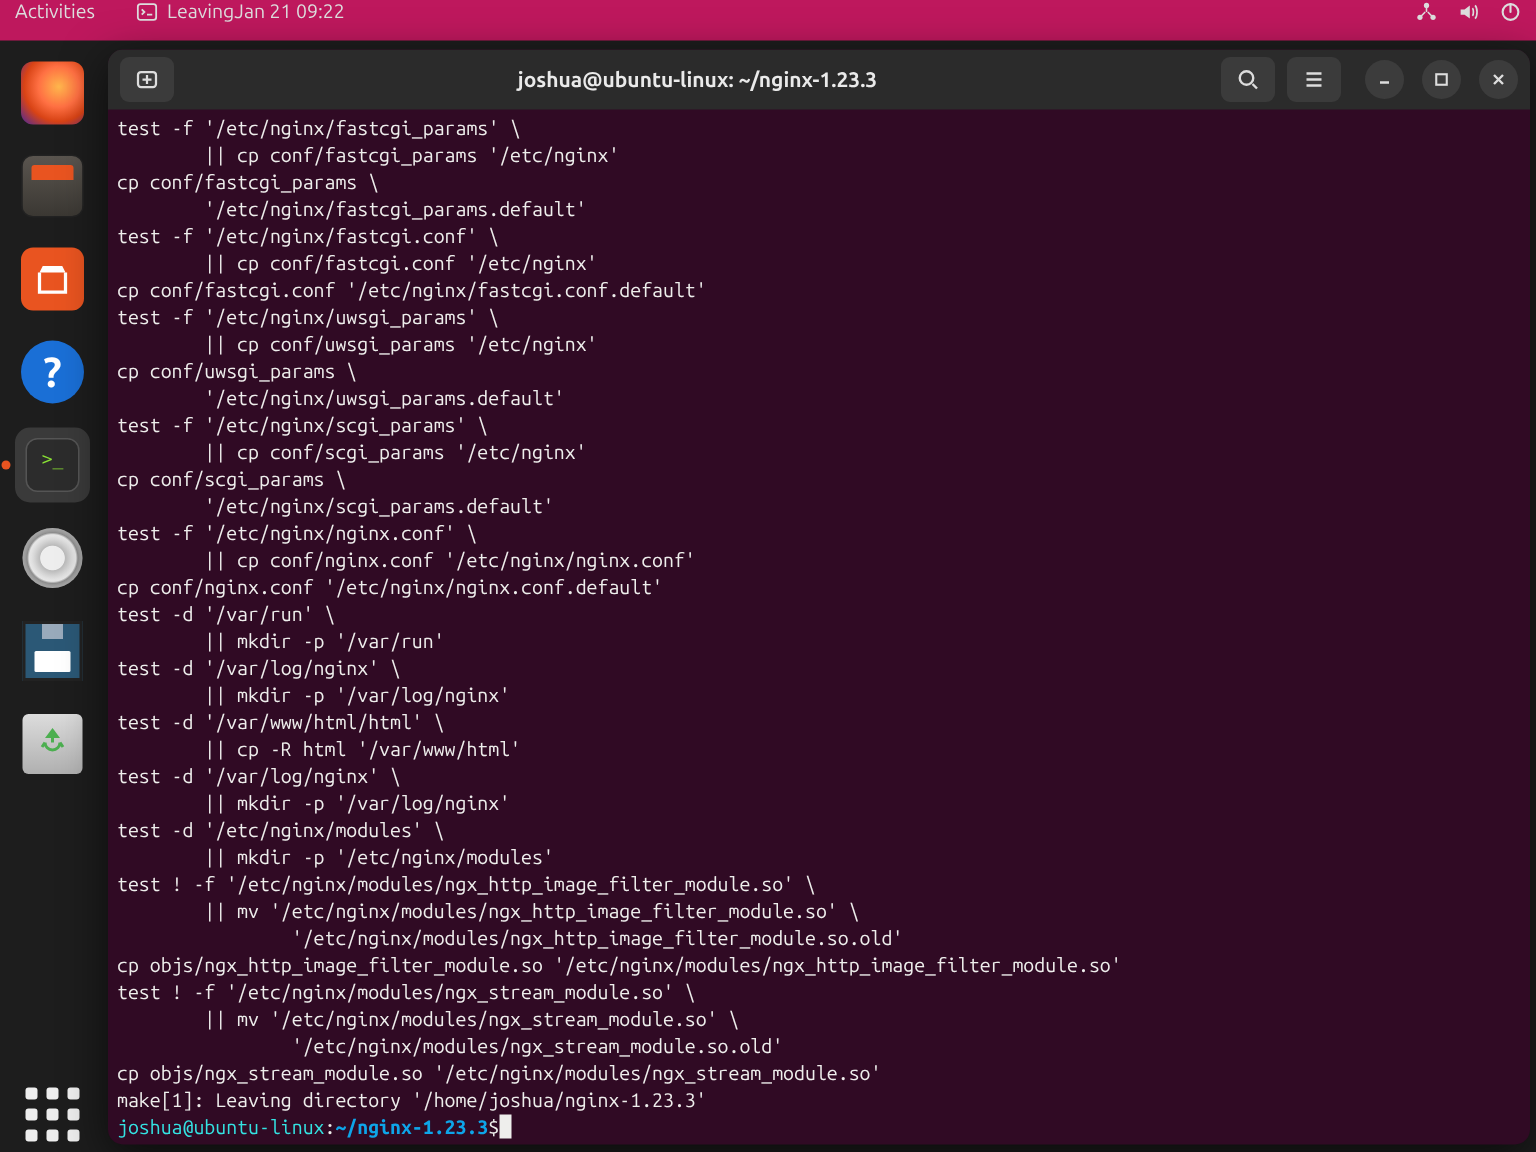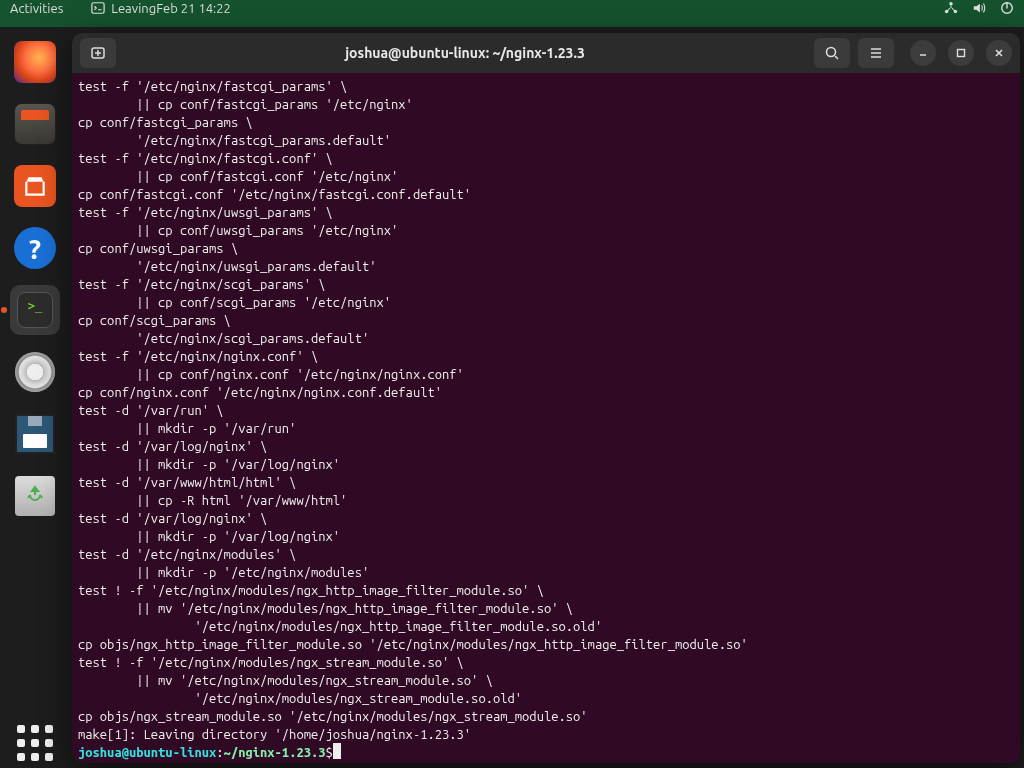--- a/index.html
+++ b/index.html
@@ -1,19 +1,19 @@
 <!DOCTYPE html>
 <html><head>
 <meta charset="utf-8">
 <style>
 * { margin: 0; padding: 0; box-sizing: border-box; }
 body { width: 1024px; height: 768px; background: #1d1d1d; font-family: Ubuntu, "Segoe UI", sans-serif; overflow: hidden; position: relative; }
 
 
-.topbar { height: 27px; background: #14532d; color: #ddd; display: flex; align-items: flex-end; font-size: 13px; padding: 12px 10px; }
+.topbar { height: 27px; background: #be185d; color: #ddd; display: flex; align-items: flex-start; font-size: 13px; padding: 1px 10px; }
 .topbar-left { display: flex; gap: 28px; align-items: center; }
 .topbar-item { display: flex; align-items: center; gap: 6px; cursor: pointer; }
 .topbar-center { flex: 1; text-align: center; }
 .topbar-right { display: flex; gap: 14px; align-items: center; }
 .tb-icon { width: 14px; height: 14px; display: inline-block; }
 
 
 .dock { position: absolute; left: 0; top: 27px; bottom: 0; width: 70px; background: rgba(28,18,26,0.0); display: flex; flex-direction: column; align-items: center; padding-top: 10px; gap: 12px; }
 .dock-item { width: 50px; height: 50px; border-radius: 10px; display: flex; align-items: center; justify-content: center; cursor: pointer; position: relative; }
 .dock-item.active { background: #3a3a3a; }
@@ -37,44 +37,44 @@
 
 
 .term-window { position:absolute; left:72px; top:33px; right:4px; bottom:5px; background:#300a24; border-radius:10px; overflow:hidden; display:flex; flex-direction:column; box-shadow:0 8px 30px rgba(0,0,0,.6);}
 .term-titlebar { height:40px; background:#2b2b2b; display:flex; align-items:center; padding:0 8px; gap:8px; }
 .tb-btn { width:36px; height:30px; background:#3b3b3b; border-radius:6px; display:flex; align-items:center; justify-content:center; cursor:pointer; color:#ddd; }
 .tb-title { flex:1; text-align:center; color:#eaeaea; font-size:14px; font-weight:600; }
 .win-controls { display:flex; gap:12px; margin-left:8px; }
 .win-btn { width:26px; height:26px; border-radius:50%; background:#3c3c3c; display:flex; align-items:center; justify-content:center; cursor:pointer; color:#ddd; }
 
 .term-body { flex:1; padding:4px 6px 6px 6px; font-family: "Ubuntu Mono","DejaVu Sans Mono",monospace; font-size:13px; line-height:18px; color:#eeeeec; white-space:pre; overflow:hidden; }
-.prompt-user { color:#34e2e2; font-weight:bold; }
+.prompt-user { color:#34e2e2; font-weight:normal; }
 .prompt-colon { color:#eeeeec; }
-.prompt-path { color:#86efac; font-weight:bold; }
+.prompt-path { color:#0ea5e9; font-weight:bold; }
 .prompt-dollar { color:#eeeeec; }
 .cursor { display:inline-block; width:8px; height:16px; background:#eeeeec; vertical-align:text-bottom; }
 </style>
 </head>
 <body>
 
 <div class="topbar">
   <div class="topbar-left">
     <div class="topbar-item">
       <span>Activities</span>
     </div>
     <div class="topbar-item">
       <svg class="tb-icon" viewBox="0 0 16 16" fill="none" stroke="#ddd" stroke-width="1.4">
           <rect x="1" y="2" width="14" height="12" rx="2"></rect>
           <path d="M4 6l2 2-2 2M8 10h4"></path>
         </svg>
       <span>Leaving</span>
     </div>
   </div>
   <div class="topbar-center">
-    <span class="topbar-item">Feb 21  14:22</span>
+    <span class="topbar-item">Jan 21  09:22</span>
   </div>
   <div class="topbar-right">
     <svg class="tb-icon" viewBox="0 0 16 16" fill="#ddd">
         <circle cx="8" cy="3" r="2"></circle>
         <circle cx="3" cy="12" r="2"></circle>
         <circle cx="13" cy="12" r="2"></circle>
         <path d="M8 5v3M7 8l-3 3M9 8l3 3" stroke="#ddd" stroke-width="1.2" fill="none"></path>
       </svg>
     <svg class="tb-icon" viewBox="0 0 16 16" fill="#ddd">
         <path d="M2 6h3l4-3v10l-4-3H2z"></path>

